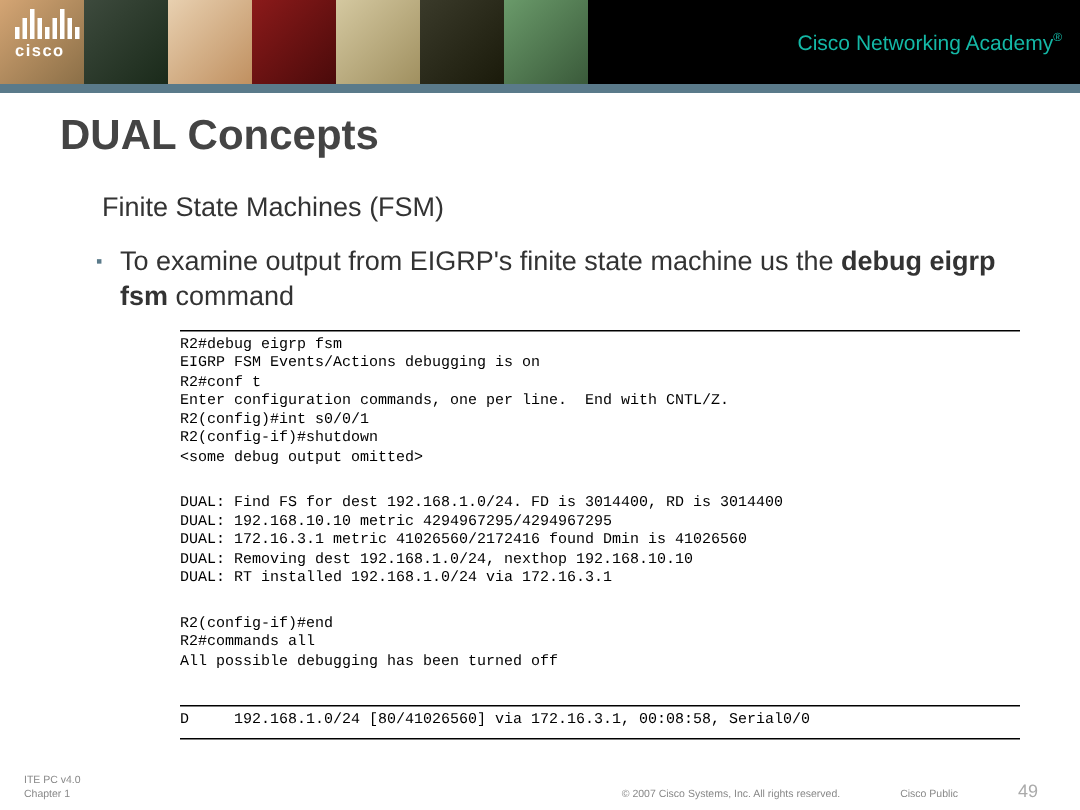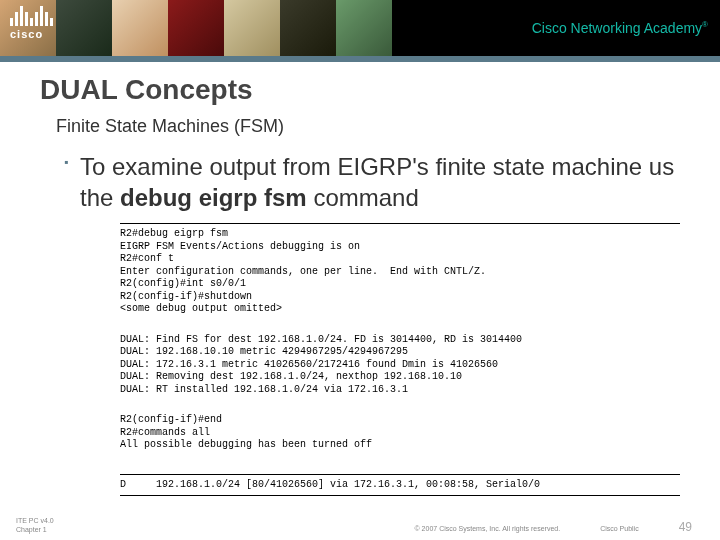--- a/index.html
+++ b/index.html
@@ -16,23 +16,23 @@
   .p7 { background: linear-gradient(135deg,#6a9a6a 0%,#3a5a3a 100%); }
   .cisco-logo { position: absolute; left: 10px; top: 6px; z-index: 2; color: #fff; }
   .cisco-bars { display: flex; gap: 2px; align-items: flex-end; height: 20px; margin-bottom: 2px; }
   .cisco-bars span { width: 3px; background: #fff; display: block; }
   .b1{height:8px}.b2{height:14px}.b3{height:20px}.b4{height:14px}.b5{height:8px}.b6{height:14px}.b7{height:20px}.b8{height:14px}.b9{height:8px}
   .cisco-text { font-size: 11px; font-weight: bold; letter-spacing: 1px; }
   .academy { position: absolute; right: 12px; top: 20px; color: #14b8a6; font-size: 14px; z-index: 2; }
   .academy sup { font-size: 8px; }
   .accent-bar { height: 6px; background: #5a7a8a; }
   .content { padding: 12px 40px 0 40px; }
-  .title { font-size: 28px; color: #444; margin-bottom: 10px; }
-  .subtitle { font-size: 18px; color: #333; margin-bottom: 14px; margin-left: 16px; }
-  .bullet { font-size: 24px; color: #333; margin-left: 24px; margin-bottom: 10px; line-height: 1.3; position: relative; padding-left: 16px; }
+  .title { font-size: 28px; color: #444; margin-bottom: 22px; }
+  .subtitle { font-size: 18px; color: #333; margin-bottom: 14px; margin-left: 28px; }
+  .bullet { font-size: 18px; color: #333; margin-left: 24px; margin-bottom: 10px; line-height: 1.3; position: relative; padding-left: 16px; }
   .bullet::before { content: "▪"; position: absolute; left: 0; color: #5a7a8a; font-size: 12px; top: 4px; }
   .term-box { margin: 6px 0 0 80px; width: 560px; }
   .term-rule { border-top: 1px solid #000; margin: 4px 0; }
   .term { font-family: "Courier New", monospace; font-size: 10px; line-height: 1.25; white-space: pre; color: #000; }
   .footer { position: absolute; bottom: 6px; left: 0; width: 708px; padding: 0 16px; display: flex; justify-content: space-between; align-items: flex-end; font-size: 7px; color: #888; }
   .footer-left { line-height: 1.2; }
   .footer-right { display: flex; gap: 40px; align-items: baseline; }
   .page-num { font-size: 12px; color: #aaa; }
 </style>
 </head>

